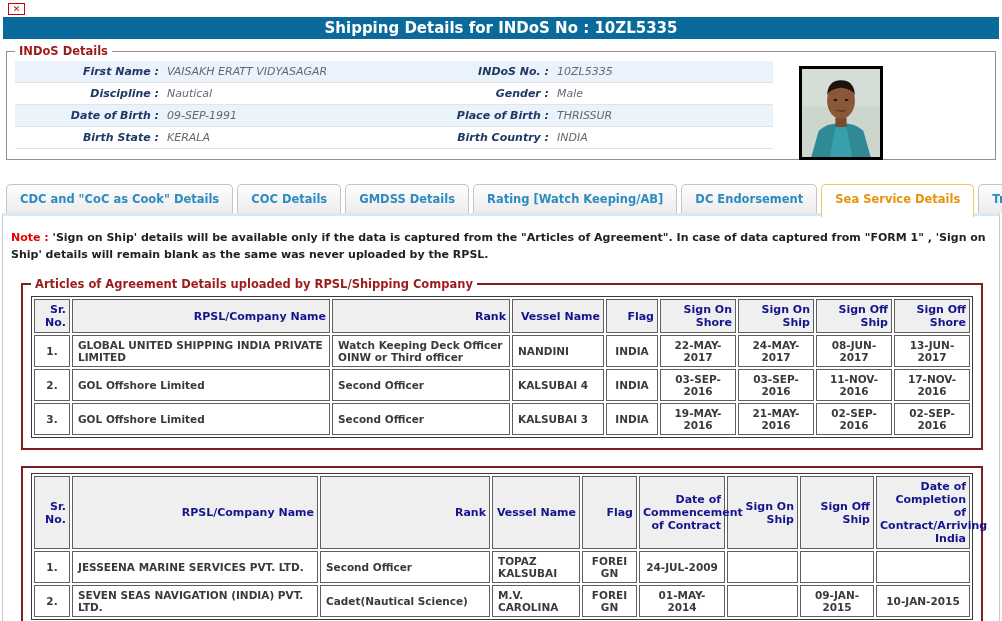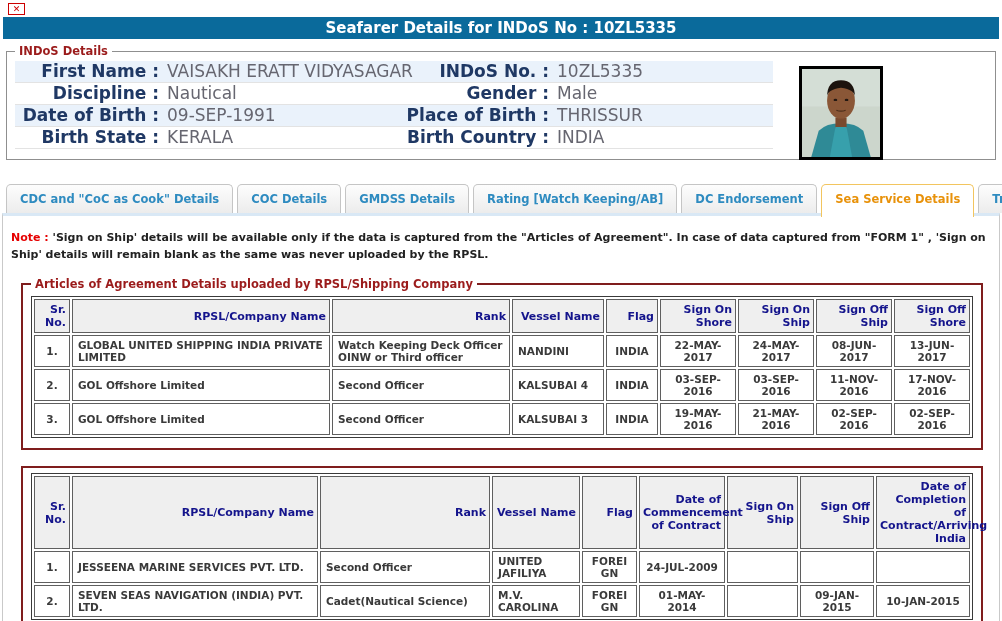--- a/index.html
+++ b/index.html
@@ -14,21 +14,21 @@
   
   .title-bar { margin:17px 3px 0 3px; height:22px; background:#0A6A9B;
     color:#fff; font-size:15px; font-weight:bold; text-align:center; line-height:22px; }
 
   
   fieldset.indos { margin:5px 6px 0 6px; border:1px solid #8f8f8f; padding:3px 8px 6px 8px;
     height:116px; position:relative; }
   legend { color:#9B1B1B; font-weight:bold; font-size:11.5px; padding:0 4px; }
   .indos-rows { width:78%; }
   .indos-row { display:grid; grid-template-columns:150px 235px 155px 1fr;
-    height:22px; line-height:21px; border-bottom:1px solid #e3e3e3; font-size:17px; }
+    height:22px; line-height:21px; border-bottom:1px solid #e3e3e3; font-size:11px;font-style:italic; }
   .indos-row.alt { background:#EAF2FB; }
   .f-label { font-weight:bold; color:#1F3864; text-align:right; padding-right:6px; white-space:nowrap; }
   .f-value { color:#666670; padding-left:2px; white-space:nowrap; }
   .photo-frame { position:absolute; right:112px; top:8px; width:84px; height:94px;
     border:3px solid #000; background:#cfd9cf; }
   .photo-frame svg { display:block; width:100%; height:100%; }
 
   
   .tabbar { display:flex; gap:4px; align-items:flex-end; margin:24px 0 0 6px;
     position:relative; z-index:2; }
@@ -57,21 +57,21 @@
   table.grid td { font-size:10.5px; font-weight:bold; color:#3a3a3a; background:#fff;
     border:1px solid #5f5f5f; padding:3px 5px; vertical-align:middle; height:20px;
     word-wrap:break-word; }
   table.grid td.c { text-align:center; }
 </style>
 </head>
 <body>
 
 <div class="broken-img">✕</div>
 
-<div class="title-bar">Seafarer Details for INDoS No : 10ZL5335</div>
+<div class="title-bar">Shipping Details for INDoS No : 10ZL5335</div>
 
 <fieldset class="indos">
   <legend>INDoS Details</legend>
   <div class="indos-rows" id="indos-rows">
       <div class="indos-row alt">
         <span class="f-label">First Name :</span>
         <span class="f-value">VAISAKH ERATT VIDYASAGAR</span>
         <span class="f-label">INDoS No. :</span>
         <span class="f-value">10ZL5335</span>
       </div>
@@ -218,21 +218,21 @@
               <th>Sign On Ship</th>
               <th>Sign Off Ship</th>
               <th>Date of Completion of Contract/Arriving India</th>
             </tr>
           </thead>
           <tbody>
             <tr>
               <td class="c">1.</td>
               <td>JESSEENA MARINE SERVICES PVT. LTD.</td>
               <td>Second Officer</td>
-              <td>UNITED JAFILIYA</td>
+              <td>TOPAZ KALSUBAI</td>
               <td class="c">FOREIGN</td>
               <td class="c">24-JUL-2009</td>
               <td class="c"></td>
               <td class="c"></td>
               <td class="c"></td>
             </tr>
             <tr>
               <td class="c">2.</td>
               <td>SEVEN SEAS NAVIGATION (INDIA) PVT. LTD.</td>
               <td>Cadet(Nautical Science)</td>

